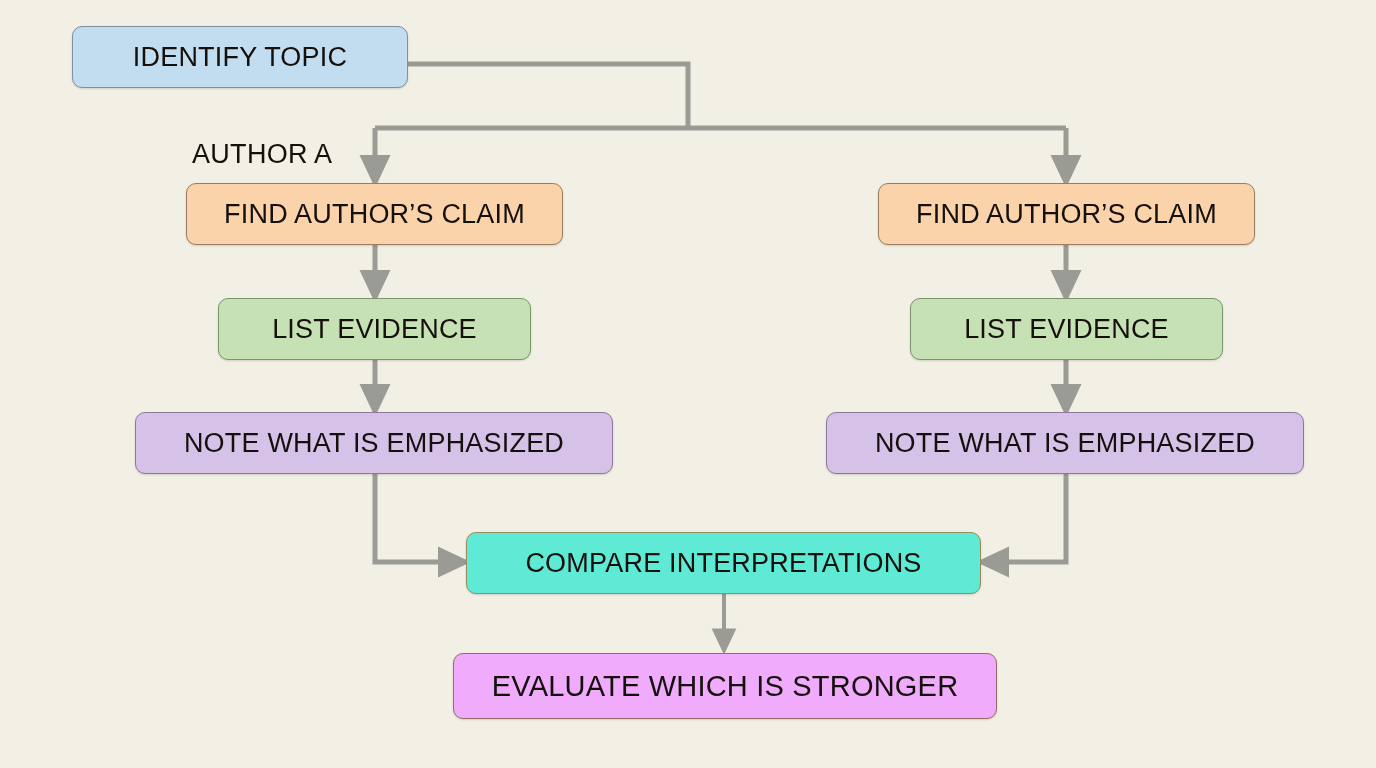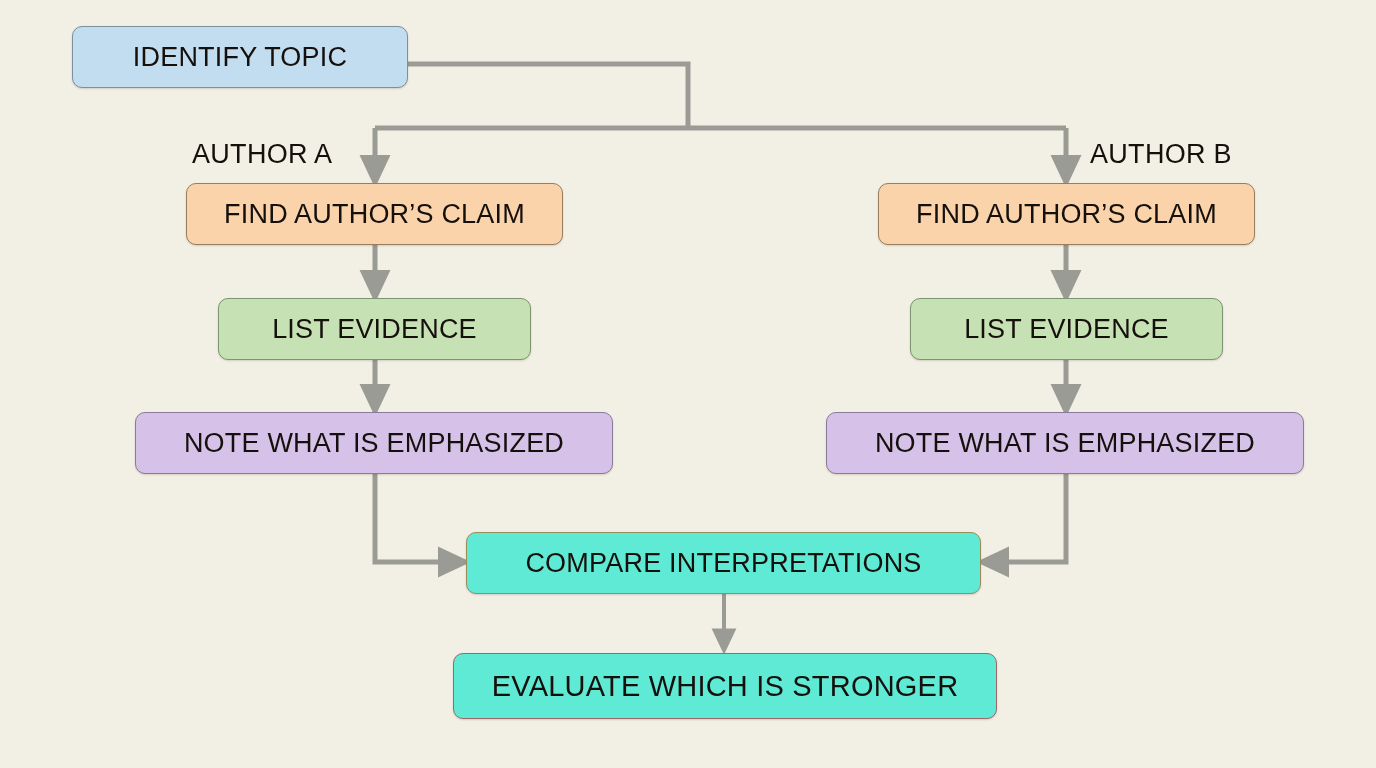--- a/index.html
+++ b/index.html
@@ -51,21 +51,21 @@
   }
   
   #n-identify-topic  { left: 72px;  top: 26px;  width: 336px; height: 62px;  font-size: 27px; background: #c2dcf0; border-color: #7e8fa0; }
   #n-find-claim-a    { left: 186px; top: 183px; width: 377px; height: 62px;  font-size: 27px; background: #fad3ab; border-color: #9a7d5e; }
   #n-find-claim-b    { left: 878px; top: 183px; width: 377px; height: 62px;  font-size: 27px; background: #fad3ab; border-color: #9a7d5e; }
   #n-list-evidence-a { left: 218px; top: 298px; width: 313px; height: 62px;  font-size: 27px; background: #c6e1b4; border-color: #7d9471; }
   #n-list-evidence-b { left: 910px; top: 298px; width: 313px; height: 62px;  font-size: 27px; background: #c6e1b4; border-color: #7d9471; }
   #n-note-emphasis-a { left: 135px; top: 412px; width: 478px; height: 62px;  font-size: 27px; background: #d6c2e8; border-color: #8a7a9c; }
   #n-note-emphasis-b { left: 826px; top: 412px; width: 478px; height: 62px;  font-size: 27px; background: #d6c2e8; border-color: #8a7a9c; }
   #n-compare         { left: 466px; top: 532px; width: 515px; height: 62px;  font-size: 27px; background: #5eead4; border-color: #998d5b; }
-  #n-evaluate        { left: 453px; top: 653px; width: 544px; height: 66px;  font-size: 29px; background: #5eead4; border-color: #9a6a68; }
+  #n-evaluate        { left: 453px; top: 653px; width: 544px; height: 66px;  font-size: 29px; background: #f0abfc; border-color: #9a6a68; }
   #lbl-author-a      { left: 192px; top: 139px; }
   #lbl-author-b      { left: 1090px; top: 139px; }
 </style>
 </head>
 <body>
 
 <div id="canvas">
 
   <svg class="wires" viewBox="0 0 1376 768" xmlns="http://www.w3.org/2000/svg">
     <defs>
@@ -90,21 +90,20 @@
 
       <path d="M1066,245 L1066,287" marker-end="url(#arrowhead)"></path>
       <path d="M1066,360 L1066,401" marker-end="url(#arrowhead)"></path>
       <path d="M1066,474 L1066,562 L992,562" marker-end="url(#arrowhead)"></path>
 
       <path stroke-width="4" d="M724,594 L724,642" marker-end="url(#arrowhead)"></path>
     </g>
   </svg>
 
   <div class="free-label" id="lbl-author-a">AUTHOR A</div>
-  <div class="free-label" id="lbl-author-b">AUTHOR B</div>
 
   <div class="node" id="n-identify-topic">
     <span>IDENTIFY TOPIC</span>
   </div>
 
   <div class="node" id="n-find-claim-a">
     <span>FIND AUTHOR’S CLAIM</span>
   </div>
 
   <div class="node" id="n-list-evidence-a">

